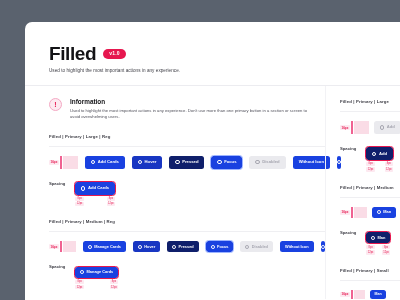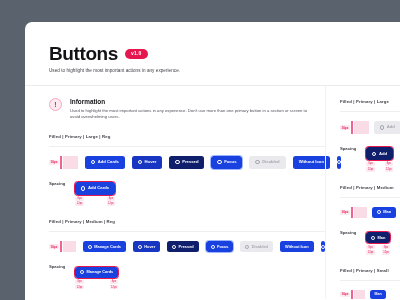--- a/index.html
+++ b/index.html
@@ -127,21 +127,21 @@
 </style>
 </head>
 <body>
 
 <div class="page-bg"></div>
 
 <div class="card">
 
   <div class="header">
     <div class="title-row">
-      <div class="title">Buttons</div>
+      <div class="title">Filled</div>
       <div class="version-badge">v1.0</div>
     </div>
     <div class="subtitle">Used to highlight the most important actions in any experience.</div>
   </div>
 
   <div class="divider"></div>
 
   <div class="body">
 
     <div class="col col-left">

